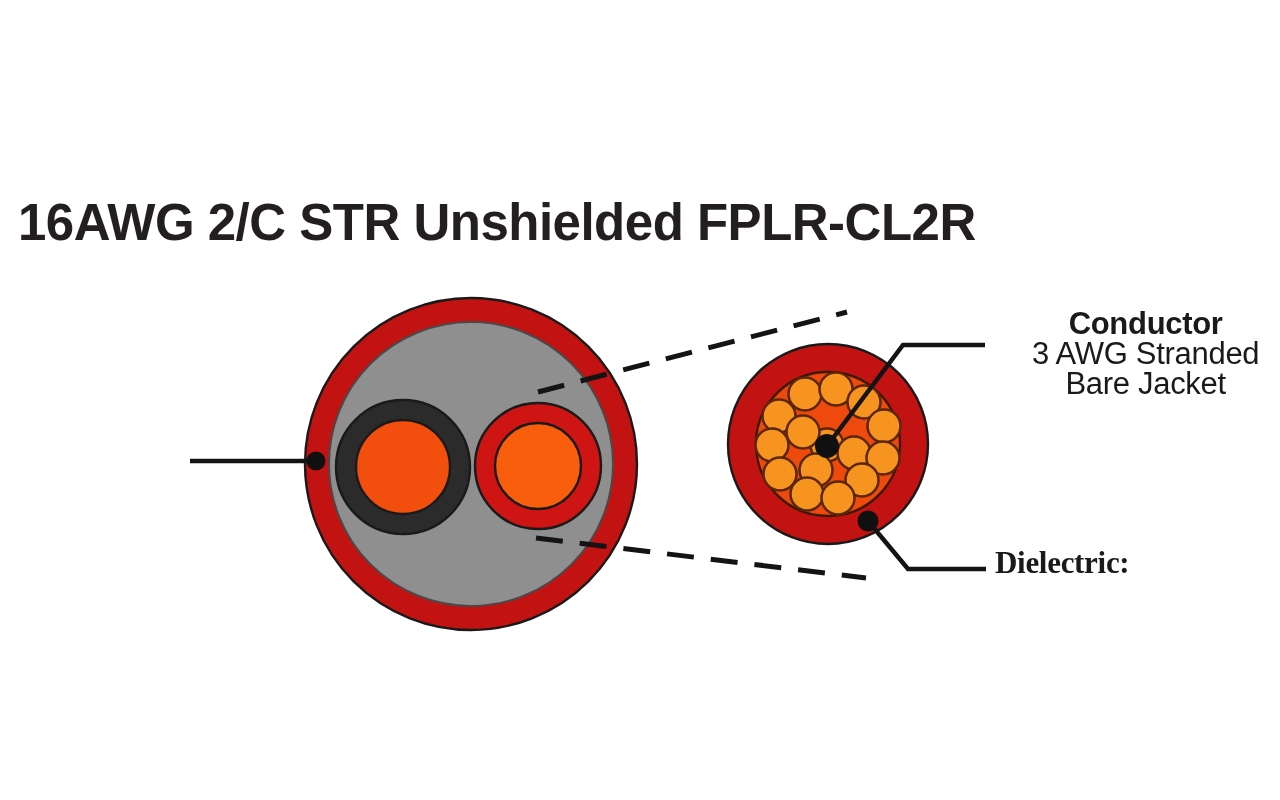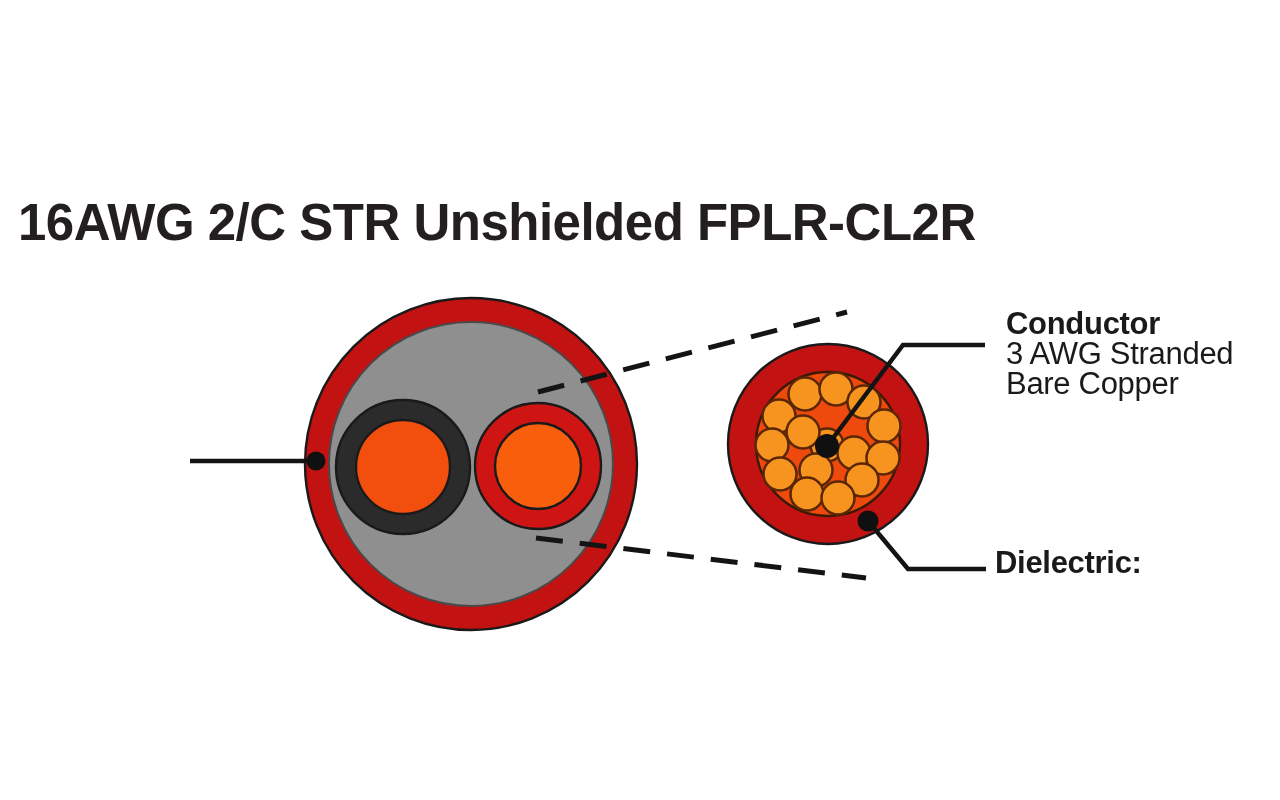--- a/index.html
+++ b/index.html
@@ -88,23 +88,23 @@
       <circle class="dot" cx="827" cy="446" r="12"></circle>
     </g>
 
     <g>
       <polyline class="ln" points="868,521 908,569 986,569"></polyline>
       <circle class="dot" cx="868" cy="521" r="10.5"></circle>
     </g>
   </svg>
 
 
-  <div class="callout" style="left:1006px; top:309px;">
+  <div class="callout" style="left:1032px; top:309px;text-align:center;">
     <div class="callout-title">Conductor</div>
     <div class="callout-line">3 AWG Stranded</div>
-    <div class="callout-line">Bare Copper</div>
+    <div class="callout-line">Bare Jacket</div>
   </div>
 
-  <div class="callout" style="left:995px; top:548px;">
+  <div class="callout" style="left:995px; top:548px;font-family:Liberation Serif, serif;">
     <div class="callout-title">Dielectric:</div>
   </div>
 
 </div>
 
 </body></html>

